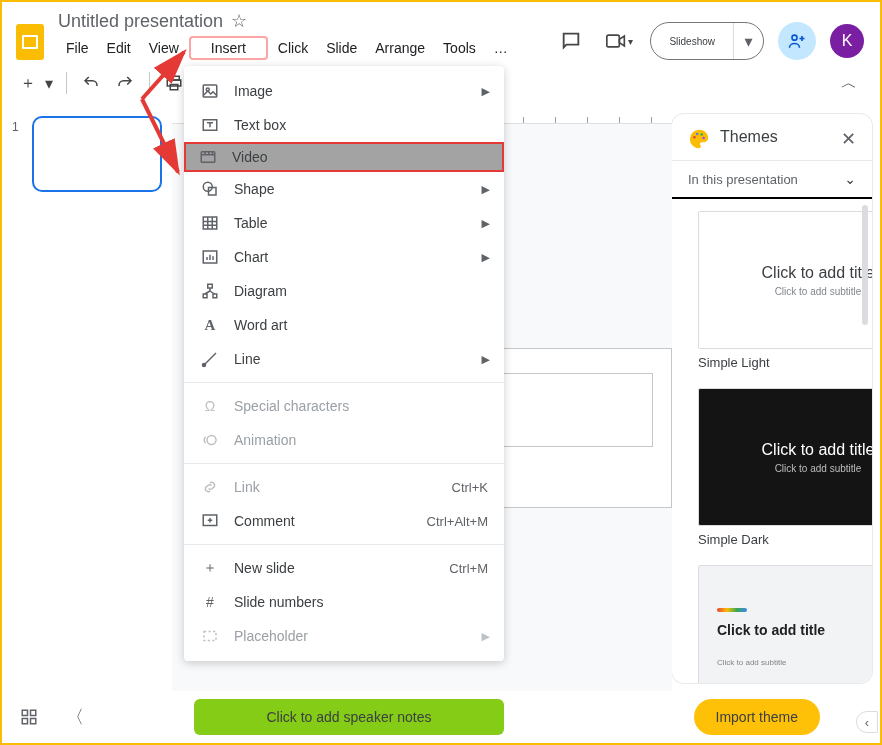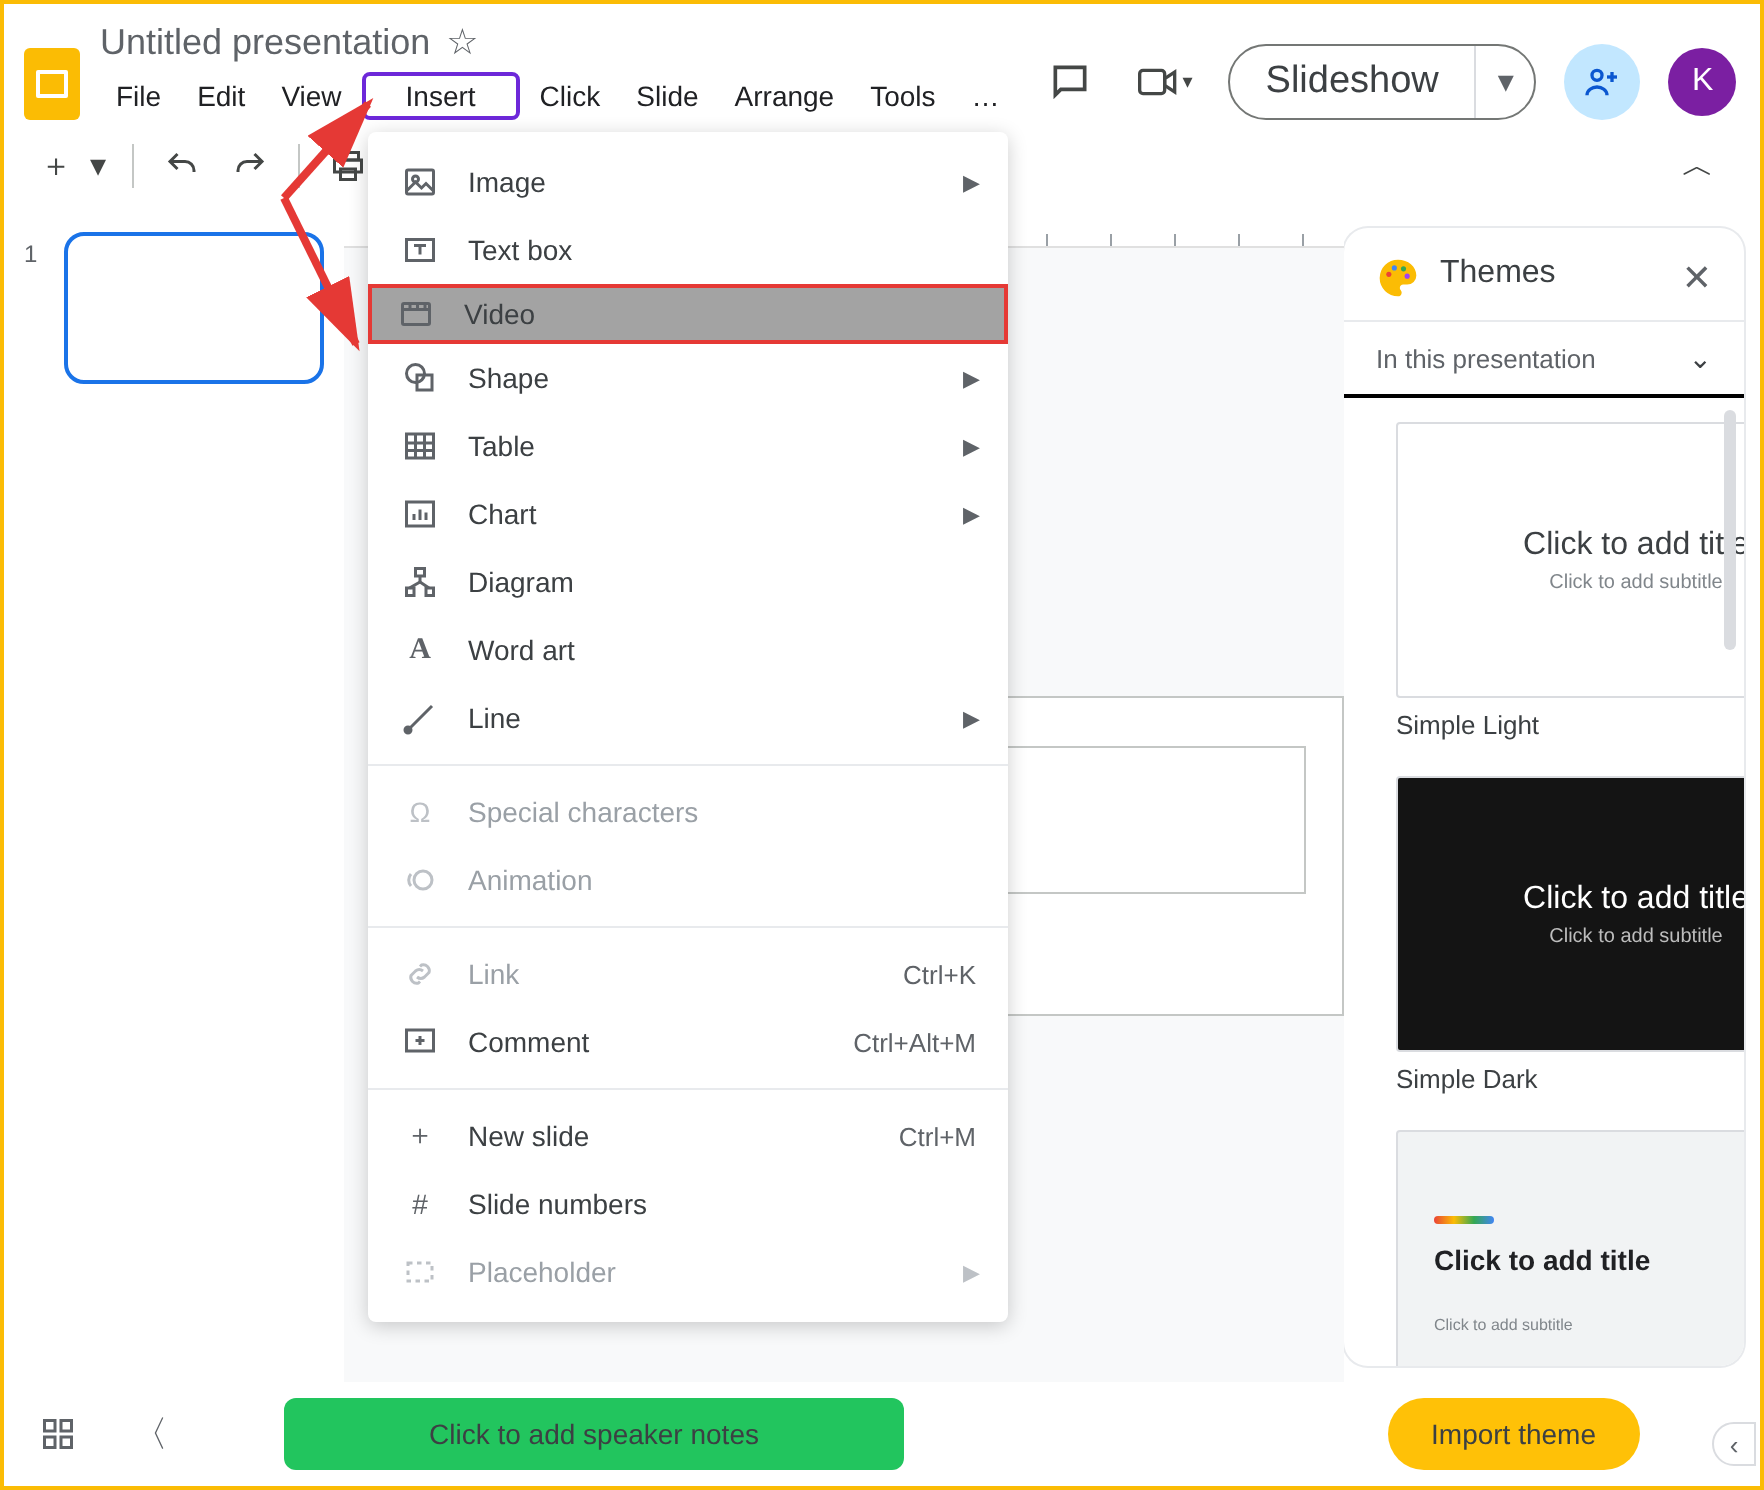--- a/index.html
+++ b/index.html
@@ -6,27 +6,27 @@
   html, body { width: 882px; height: 745px; overflow: hidden; background: #fff; }
   body { border: 2px solid #fbbc04; position: relative; }
 
   .header { display: flex; align-items: flex-end; padding: 6px 10px 0 10px; gap: 10px; }
   .logo { width: 36px; height: 36px; display:flex; align-items:center; justify-content:center; margin-top:4px; }
   .title-area { flex: 0 0 auto; }
   .doc-title { font-size: 18px; color:#5f6368; display:flex; align-items:center; gap:8px; padding: 2px 0 2px 0;}
   .doc-title .star { color:#5f6368; font-size:18px; }
   .menubar { display:flex; gap:2px; padding-top:2px; }
   .menu-item { font-size:14px; color:#202124; padding:4px 8px; border-radius:4px; cursor:pointer; }
-  .menu-item.highlight { border:2px solid #6d28d9; border-radius:4px; padding:2px 20px; }
+  .menu-item.highlight { border:2px solid #fca5a5; border-radius:4px; padding:2px 20px; }
 
   .header-right { margin-left:auto; display:flex; align-items:center; gap:14px; padding-right:6px; padding-top:6px;}
   .icon-btn { width:34px; height:34px; border-radius:50%; display:flex; align-items:center; justify-content:center; color:#5f6368; cursor:pointer; }
   .cam { display:flex; align-items:center; gap:2px; }
   .slideshow-wrap { display:flex; align-items:center; border:1px solid #747775; border-radius:20px; height:38px; overflow:hidden; }
-  .slideshow-btn { padding:0 18px; font-size:19px; color:#3c4043; height:100%; display:flex; align-items:center; cursor:pointer; }
+  .slideshow-btn { padding:0 18px; font-size:10px; color:#3c4043; height:100%; display:flex; align-items:center; cursor:pointer; }
   .slideshow-drop { width:30px; height:100%; display:flex; align-items:center; justify-content:center; border-left:1px solid #dadce0; cursor:pointer; color:#5f6368;}
   .share-btn { width:38px; height:38px; border-radius:50%; background:#c2e7ff; display:flex; align-items:center; justify-content:center; cursor:pointer; color:#1f6aa5;}
   .avatar { width:34px; height:34px; border-radius:50%; background:#7b1fa2; color:#fff; display:flex; align-items:center; justify-content:center; font-size:16px; }
 
   .toolbar { display:flex; align-items:center; gap:6px; padding:8px 16px 8px 12px; }
   .tbtn { min-width:28px; height:28px; border-radius:4px; display:flex; align-items:center; justify-content:center; color:#444746; cursor:pointer; font-size:16px;}
   .tsep { width:1px; height:22px; background:#c4c7c5; margin:0 4px; }
   .plus-drop { display:flex; align-items:center; }
   .toolbar-collapse { margin-left:auto; width:30px; height:30px; border-radius:50%; display:flex; align-items:center; justify-content:center; color:#444746; cursor:pointer;}
 
@@ -78,21 +78,21 @@
   .tc-title { font-size:16px; color:#3c4043; }
   .tc-sub { font-size:10px; color:#80868b; margin-top:4px;}
   .theme-card.third { background:#f1f3f4; align-items:flex-start; padding:20px 18px 0 18px; height:124px;}
   .third-accent { width:30px; height:4px; background:linear-gradient(90deg,#ea4335,#fbbc04,#34a853,#4285f4); margin-bottom:10px; border-radius:2px;}
   .tc-title3 { font-size:14px; font-weight:700; color:#202124;}
   .tc-sub3 { font-size:8px; color:#80868b; margin-top:20px;}
 
   .footer { position:absolute; bottom:0; left:0; right:0; height:52px; display:flex; align-items:center; padding:0 18px; background:#fff;}
   .grid-icon { color:#5f6368; cursor:pointer; margin-right:28px; font-size:18px;}
   .prev-icon { color:#5f6368; cursor:pointer; font-size:18px;}
-  .speaker-notes { margin-left:58px; background:#22c55e; border-radius:6px; padding:10px 20px; font-size:14px; color:#3c4043; cursor:text; width:310px; text-align:center;}
+  .speaker-notes { margin-left:110px; background:#84cc16; border-radius:6px; padding:10px 20px; font-size:14px; color:#3c4043; cursor:text; width:310px; text-align:center;}
   .import-btn { margin-left:auto; margin-right:42px; background:#ffc107; color:#3c4043; font-size:14px; padding:10px 22px; border-radius:20px; cursor:pointer; font-weight:500;}
   .sidepanel-chevron { position:absolute; right:2px; bottom:10px; width:22px; height:22px; border:1px solid #dadce0; border-radius:50% 0 0 50%; display:flex; align-items:center; justify-content:center; color:#5f6368; font-size:13px; cursor:pointer; background:#fff;}
 
   svg { display:block; }
 </style>
 </head>
 <body>
 
 <div class="header">
   <div class="logo">

